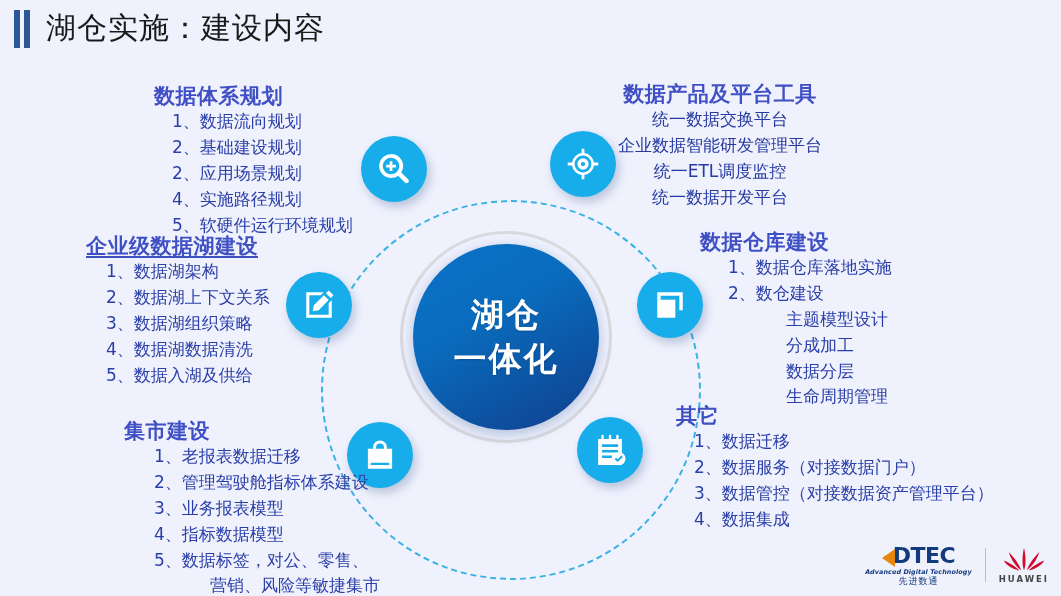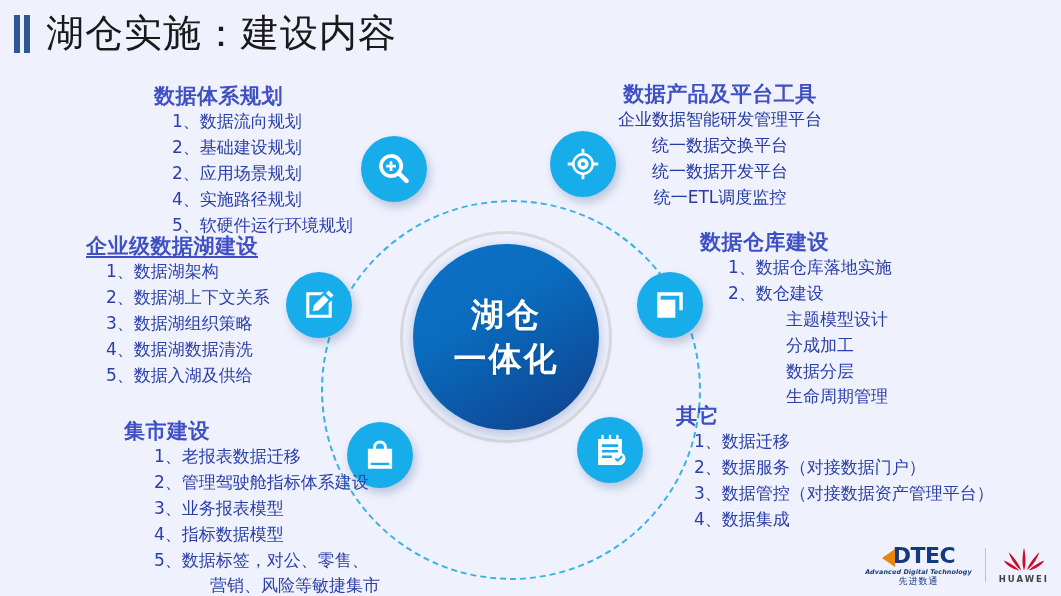--- a/index.html
+++ b/index.html
@@ -17,21 +17,21 @@
 
   
   .title-row {
     position:absolute; left:0; top:8px;
     display:flex; align-items:center;
   }
   .title-bars { display:flex; margin-left:14px; margin-right:16px; }
   .title-bars i { display:block; width:6px; height:38px; background:#2c5696; }
   .title-bars i:first-child { margin-right:4px; }
   .title-text {
-    font-size:38px; color:#1a1a1a; letter-spacing:1px;
+    font-size:30px; color:#1a1a1a; letter-spacing:1px;
     font-family:"DejaVu Sans", sans-serif; white-space:nowrap;
   }
 
   
   .ring {
     position:absolute;
     left:321px; top:200px;
     width:380px; height:380px;
     border:2px dashed #1aa7e0;
     border-radius:50%;
@@ -205,24 +205,24 @@
       <li>2、基础建设规划</li>
       <li>2、应用场景规划</li>
       <li>4、实施路径规划</li>
       <li>5、软硬件运行环境规划</li>
     </ul>
   </div>
 
   <div class="blk center-txt" id="b2">
     <h3>数据产品及平台工具</h3>
     <ul>
+      <li>统一数据交换平台</li>
       <li>企业数据智能研发管理平台</li>
-      <li>统一数据交换平台</li>
+      <li>统一ETL调度监控</li>
       <li>统一数据开发平台</li>
-      <li>统一ETL调度监控</li>
     </ul>
   </div>
 
   <div class="blk" id="b3">
     <h3 class="underline">企业级数据湖建设</h3>
     <ul>
       <li>1、数据湖架构</li>
       <li>2、数据湖上下文关系</li>
       <li>3、数据湖组织策略</li>
       <li>4、数据湖数据清洗</li>

